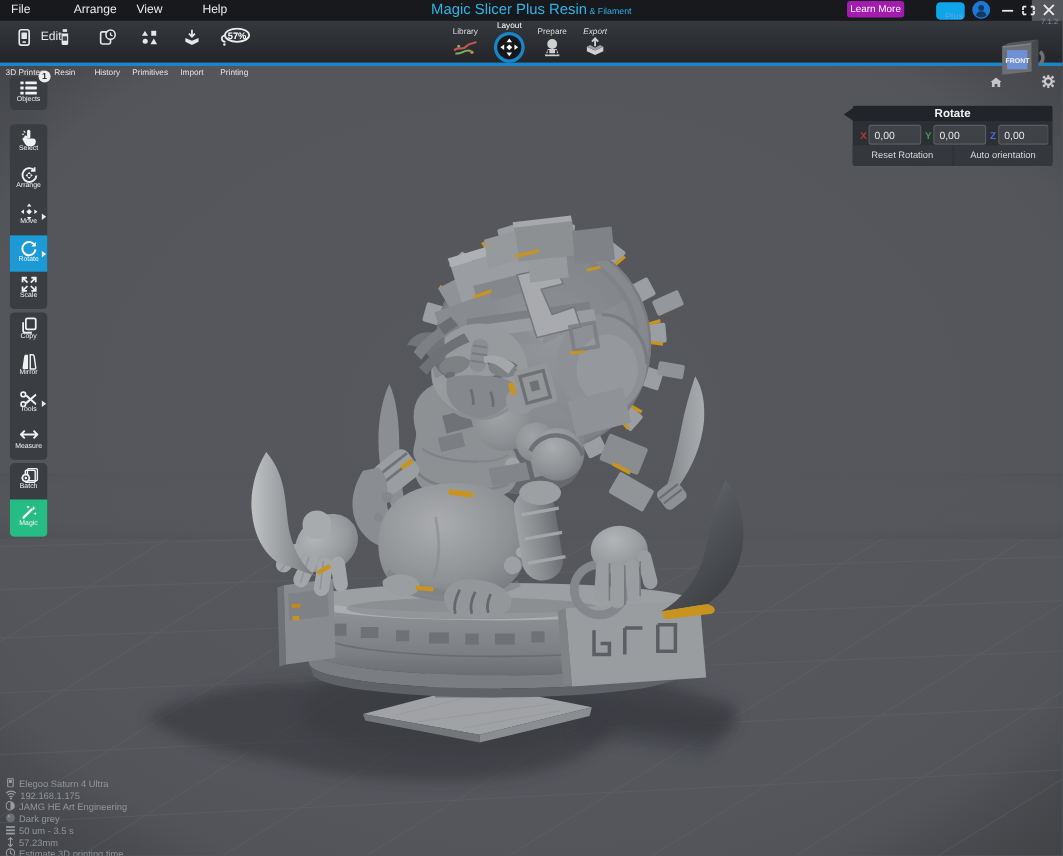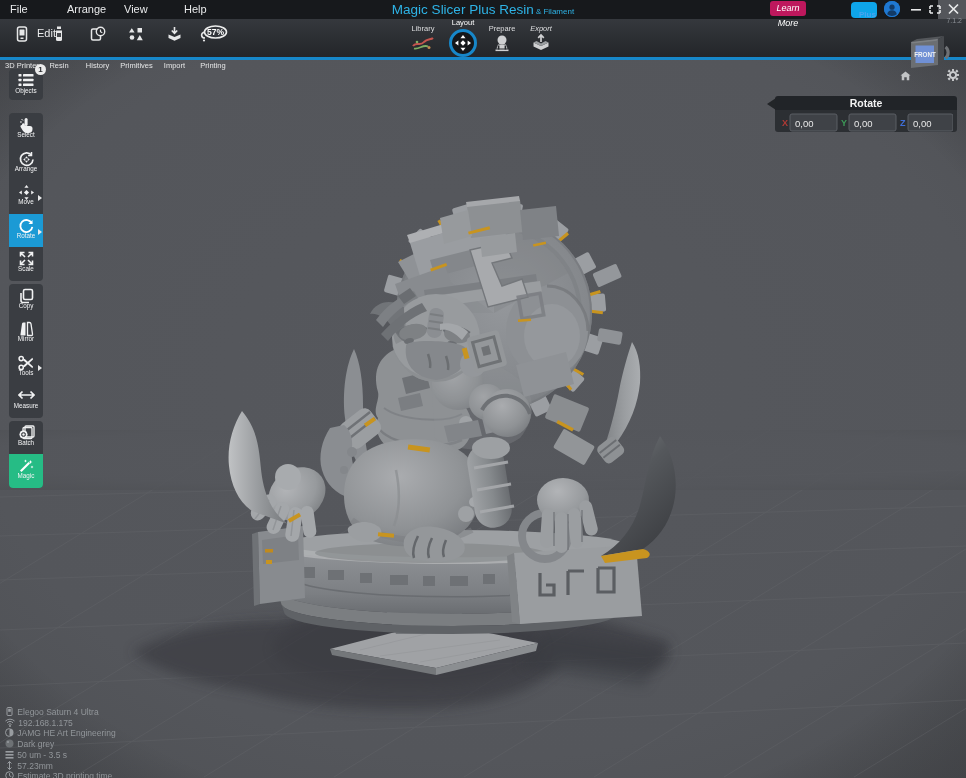--- a/index.html
+++ b/index.html
@@ -4,21 +4,21 @@
 <style>
 * { margin:0; padding:0; box-sizing:border-box; }
 html,body { width:966px; height:778px; overflow:hidden; background:#54565b; font-family:"Liberation Sans",sans-serif; }
 #app { position:relative; width:966px; height:778px; }
 
 #menubar { position:absolute; left:0; top:0; width:938px; height:19px; background:#17191c; z-index:30; }
 .menu { position:absolute; top:0; height:19px; line-height:19px; color:#e9eaeb; font-size:11px; }
 #title { position:absolute; top:0; width:966px; text-align:center; line-height:18px; z-index:31; pointer-events:none; }
 #title .big { color:#2eb3e6; font-size:13.5px; }
 #title .small { color:#2eb3e6; font-size:8px; }
-#learnmore { position:absolute; left:770px; top:1px; width:36px; height:15px; background:#be185d; border-radius:3px; color:#fff; font-size:9px; text-align:center; line-height:15px; z-index:32;font-style:italic; }
+#learnmore { position:absolute; left:770px; top:1px; width:52px; height:15px; background:#a21caf; border-radius:3px; color:#fff; font-size:9px; text-align:center; line-height:15px; z-index:32; }
 #plusbadge { position:absolute; left:851px; top:2px; width:26px; height:13px; border:8px solid #0ea5e9; border-radius:4px; color:#4aa3ef; font-size:8px; font-weight:bold; text-align:center; line-height:9px; z-index:32; }
 #avatar { position:absolute; left:884px; top:1px; width:16px; height:16px; border-radius:50%; background:#1f78d1; z-index:32; }
 .winbtn { position:absolute; top:0; height:19px; color:#e8e9ea; z-index:32; }
 
 #toolbar { position:absolute; left:0; top:19px; width:966px; height:38px; background:linear-gradient(#35383d,#232529); z-index:20; }
 .tbitem { position:absolute; top:6px; width:44px; text-align:center; color:#e4e5e6; font-size:7.5px; }
 .tbitem .ticon { height:18px; margin-bottom:18px; }
 .tab { position:absolute; width:50px; text-align:center; color:#dcdddf; font-size:7.5px; }
 #blueline { position:absolute; left:0; top:57px; width:966px; height:3px; background:#1787c9; z-index:21; }
 #layoutcirc { position:absolute; left:449px; top:29px; width:28px; height:28px; border-radius:50%; background:#15171a; border:3px solid #1787c9; z-index:22; }
@@ -670,20 +670,24 @@
         <rect x="11" y="2" width="47" height="17" rx="2" fill="#3f4247" stroke="#5a5e64"></rect>
         <text x="16" y="14.5" font-size="9.5" fill="#e8e8e8" font-family="Liberation Sans">0,00</text>
         <text x="62" y="14" font-size="9" font-weight="bold" fill="#3d9b58" font-family="Liberation Sans">Y</text>
         <rect x="70" y="2" width="47" height="17" rx="2" fill="#3f4247" stroke="#5a5e64"></rect>
         <text x="75" y="14.5" font-size="9.5" fill="#e8e8e8" font-family="Liberation Sans">0,00</text>
         <text x="121" y="14" font-size="9" font-weight="bold" fill="#3f6fd8" font-family="Liberation Sans">Z</text>
         <rect x="129" y="2" width="45" height="17" rx="2" fill="#3f4247" stroke="#5a5e64"></rect>
         <text x="134" y="14.5" font-size="9.5" fill="#e8e8e8" font-family="Liberation Sans">0,00</text>
       </svg>
     </div>
+    <div id="rpbtns">
+      <div class="rpbtn" style="margin:0 0.5px 0 0;">Reset Rotation</div>
+      <div class="rpbtn" style="margin:0 0 0 0.5px;">Auto orientation</div>
+    </div>
   </div>
 
   <div id="status">
     <div><svg class="si" width="9" height="9" viewBox="0 0 9 9">
           <rect x="2" y="0.5" width="5" height="8" rx="1" fill="none" stroke="#989ca0"></rect>
           <rect x="3.2" y="1.8" width="2.6" height="3" fill="#989ca0"></rect>
         </svg> Elegoo Saturn 4 Ultra</div>
     <div><svg class="si" width="10" height="9" viewBox="0 0 10 9">
           <path d="M0.5 3 a6.5 6.5 0 0 1 9 0 M2 4.8 a4 4 0 0 1 6 0 M3.5 6.5 a2 2 0 0 1 3 0" stroke="#989ca0" fill="none"></path>
           <circle cx="5" cy="8" r="1" fill="#989ca0"></circle>

